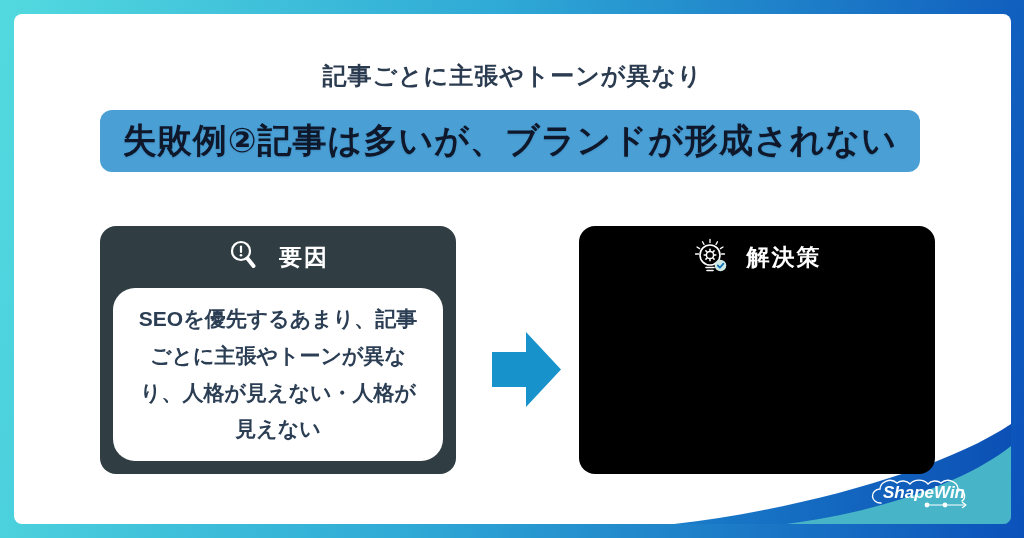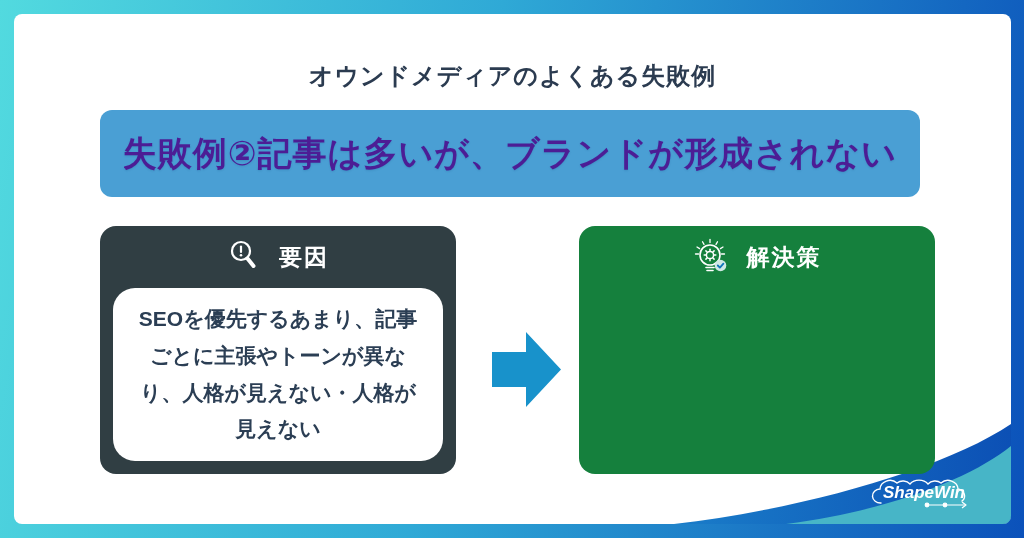--- a/index.html
+++ b/index.html
@@ -21,37 +21,37 @@
     position: absolute;
     left: 0; right: 0; top: 46px;
     text-align: center;
     font-size: 24px;
     font-weight: 700;
     color: #2b3b50;
     letter-spacing: 1px;
   }
   .banner {
     position: absolute;
-    left: 86px; top: 96px; width: 820px; height: 87px;
+    left: 86px; top: 96px; width: 820px; height: 62px;
     background: #4a9fd4;
     border-radius: 12px;
     display: flex; align-items: center; justify-content: center;
-    color: #4c1d95;
+    color: #0f172a;
     font-size: 34px;
     font-weight: 700;
     letter-spacing: 1px;
     text-shadow: 0 1px 2px rgba(0,60,110,0.15);
   }
   .factor-box {
     position: absolute;
     left: 86px; top: 212px; width: 356px; height: 248px;
     border-radius: 16px;
   }
   .factor-box.cause   { background: #303e43; }
-  .factor-box.solution{ background: #15803d; }
+  .factor-box.solution{ background: #000000; }
   .factor-head {
     height: 62px;
     display: flex; align-items: center; justify-content: center;
     gap: 16px;
     color: #ffffff;
     font-size: 23px;
     font-weight: 700;
     letter-spacing: 2px;
   }
   .factor-body {
@@ -92,21 +92,21 @@
     <defs>
       <linearGradient id="bluesw" x1="0" y1="0" x2="1" y2="0">
         <stop offset="0" stop-color="#1a7dc9"></stop>
         <stop offset="1" stop-color="#0c50b5"></stop>
       </linearGradient>
     </defs>
     <path d="M 660,510 C 790,495 930,455 997,410 L 997,510 Z" fill="url(#bluesw)"></path>
     <path d="M 772,510 C 880,496 960,462 997,432 L 997,510 Z" fill="#47b5c7"></path>
   </svg>
 
-  <div class="page-title">オウンドメディアのよくある失敗例</div>
+  <div class="page-title">記事ごとに主張やトーンが異なり</div>
 
   <div class="banner">
     <span>失敗例②記事は多いが、ブランドが形成されない</span>
   </div>
 
   <div class="factor-box cause">
     <div class="factor-head">
       <span>
         <svg class="icon-svg" width="36" height="36" viewBox="0 0 36 36" fill="none">
           <circle cx="14" cy="12" r="9" stroke="#ffffff" stroke-width="2.2"></circle>

